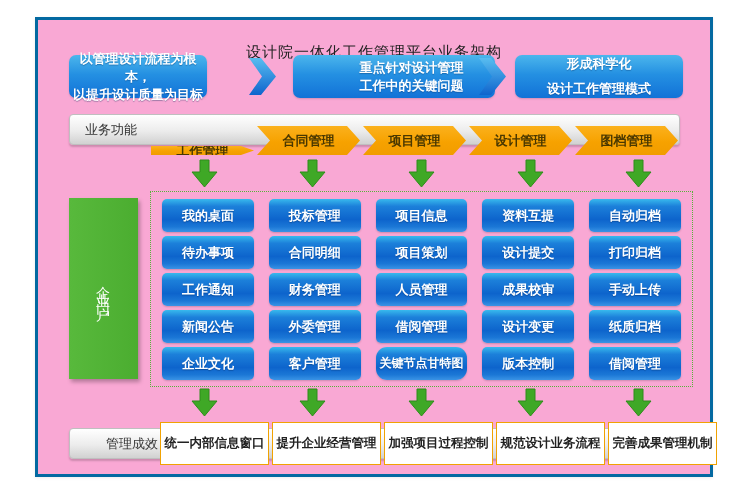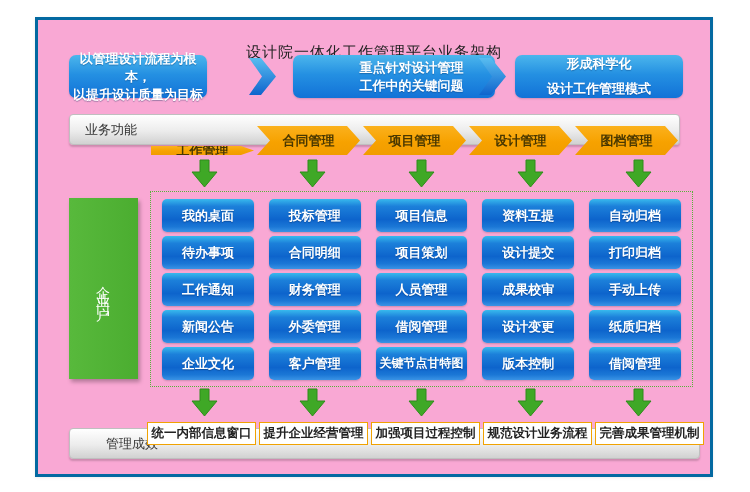--- a/index.html
+++ b/index.html
@@ -54,21 +54,21 @@
   .modules{position:absolute;left:112px;top:171px;width:543px;height:196px;
            border:1px dotted #57b43a;box-sizing:border-box;
            display:grid;grid-template-columns:repeat(5,1fr);column-gap:15px;row-gap:4px;
            padding:7px 11px;align-items:center;}
   .mbtn{height:33px;border-radius:5px;
         background:linear-gradient(180deg,#38b9ed 0%,#1c80da 22%,#0d64cc 62%,#1b77d6 84%,#3a93e5 100%);
         color:#fff;font-size:13px;font-weight:bold;display:flex;align-items:center;
         justify-content:center;white-space:nowrap;text-shadow:0 1px 1px rgba(0,40,90,.4);
         box-shadow:0 1px 2px rgba(0,0,0,.18);}
   
-  .outcome-row{position:absolute;left:109px;top:402px;width:557px;height:23px;
+  .outcome-row{position:absolute;left:122px;top:402px;width:557px;height:43px;
                display:flex;gap:3px;}
   .outcome{flex:1;background:#fff;border:1.5px solid #f0a202;box-sizing:border-box;
            color:#222;font-size:12.5px;font-weight:bold;display:flex;align-items:center;
            justify-content:center;white-space:nowrap;}
 </style>
 </head>
 <body>
 
 <div class="stage">
   <div class="frame">
@@ -156,21 +156,21 @@
       <div class="mbtn">手动上传</div>
 
       <div class="mbtn">新闻公告</div>
       <div class="mbtn">外委管理</div>
       <div class="mbtn">借阅管理</div>
       <div class="mbtn">设计变更</div>
       <div class="mbtn">纸质归档</div>
 
       <div class="mbtn">企业文化</div>
       <div class="mbtn">客户管理</div>
-      <div class="mbtn" style="font-size:12px;">关键节点甘特图</div>
+      <div class="mbtn" style="font-size:12px;border-radius:11px;">关键节点甘特图</div>
       <div class="mbtn">版本控制</div>
       <div class="mbtn">借阅管理</div>
     </div>
 
     <div class="arrow-row bottom">
       <svg class="garrow" viewBox="0 0 27 29">
           <path d="M9 1 h9 v12 h8 L13.5 28 L1 13 h8 Z" fill="#3fa826" stroke="#2f8c1b" stroke-width="1"></path>
         </svg>
       <svg class="garrow" viewBox="0 0 27 29">
           <path d="M9 1 h9 v12 h8 L13.5 28 L1 13 h8 Z" fill="#3fa826" stroke="#2f8c1b" stroke-width="1"></path>

